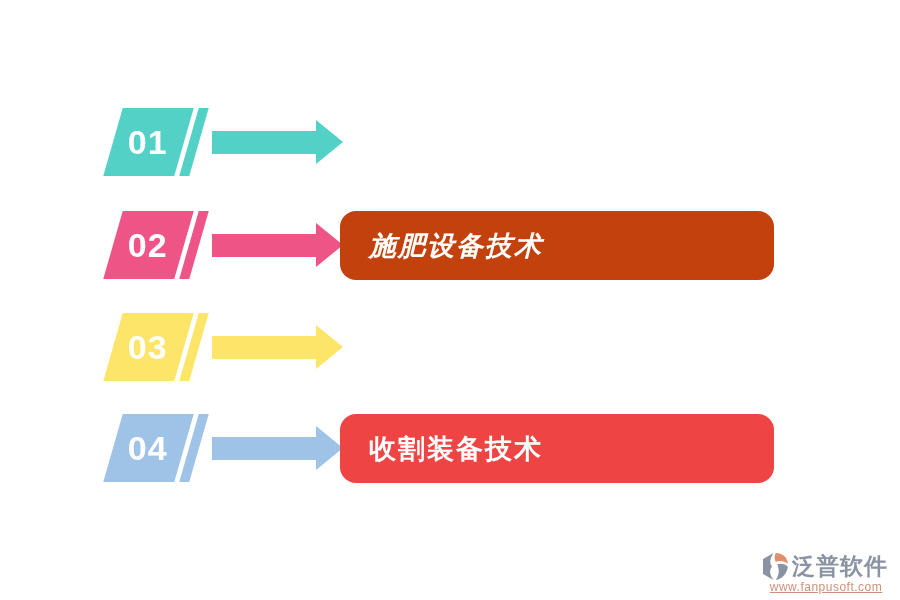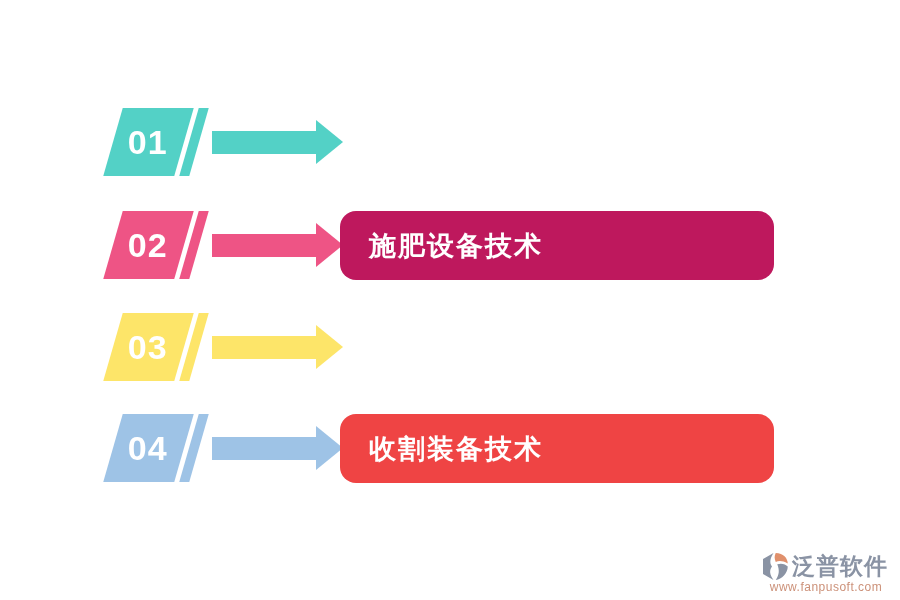--- a/index.html
+++ b/index.html
@@ -88,21 +88,21 @@
 
   <div class="row row-1">
     <div class="para" style="background-color: rgb(238, 84, 133);">
       <span class="num">02</span>
       <span class="slash"></span>
     </div>
     <div class="arrow">
       <div class="shaft" style="background-color: rgb(238, 84, 133);"></div>
       <div class="head" style="border-left-color: rgb(238, 84, 133);"></div>
     </div>
-    <div class="box" style="background-color: #be185d;">
+    <div class="box" style="background-color: #c2410c; font-style: italic;">
       <span class="label">施肥设备技术</span>
     </div>
   </div>
 
   <div class="row row-2">
     <div class="para" style="background-color: rgb(253, 229, 105);">
       <span class="num">03</span>
       <span class="slash"></span>
     </div>
     <div class="arrow">
@@ -127,16 +127,16 @@
 
   <div class="logo">
     <div class="logo-top">
       <svg class="logo-icon" viewBox="0 0 40 40">
         <path d="M18 2 L4 10 L4 30 L18 38 C13 31 12 25 16 20 C12 15 14 8 18 2 Z" fill="#8a93a4"></path>
         <path d="M21 2 C31 2 37 9 37 16 C30 12 25 12 21 14 C19 9 19 6 21 2 Z" fill="#e0906c"></path>
         <path d="M23 17 C29 15 34 17 37 20 C37 29 29 37 21 38 C26 31 26 24 23 17 Z" fill="#8a93a4"></path>
       </svg>
       <span class="logo-name" style="color: rgb(138, 147, 164);">泛普软件</span>
     </div>
-    <div class="logo-url" style="color: rgb(204, 145, 121);">www.fanpusoft.com</div>
+    <div class="logo-url" style="color: rgb(204, 145, 121); text-decoration: underline;">www.fanpusoft.com</div>
   </div>
 
 </div>
 
 </body></html>

